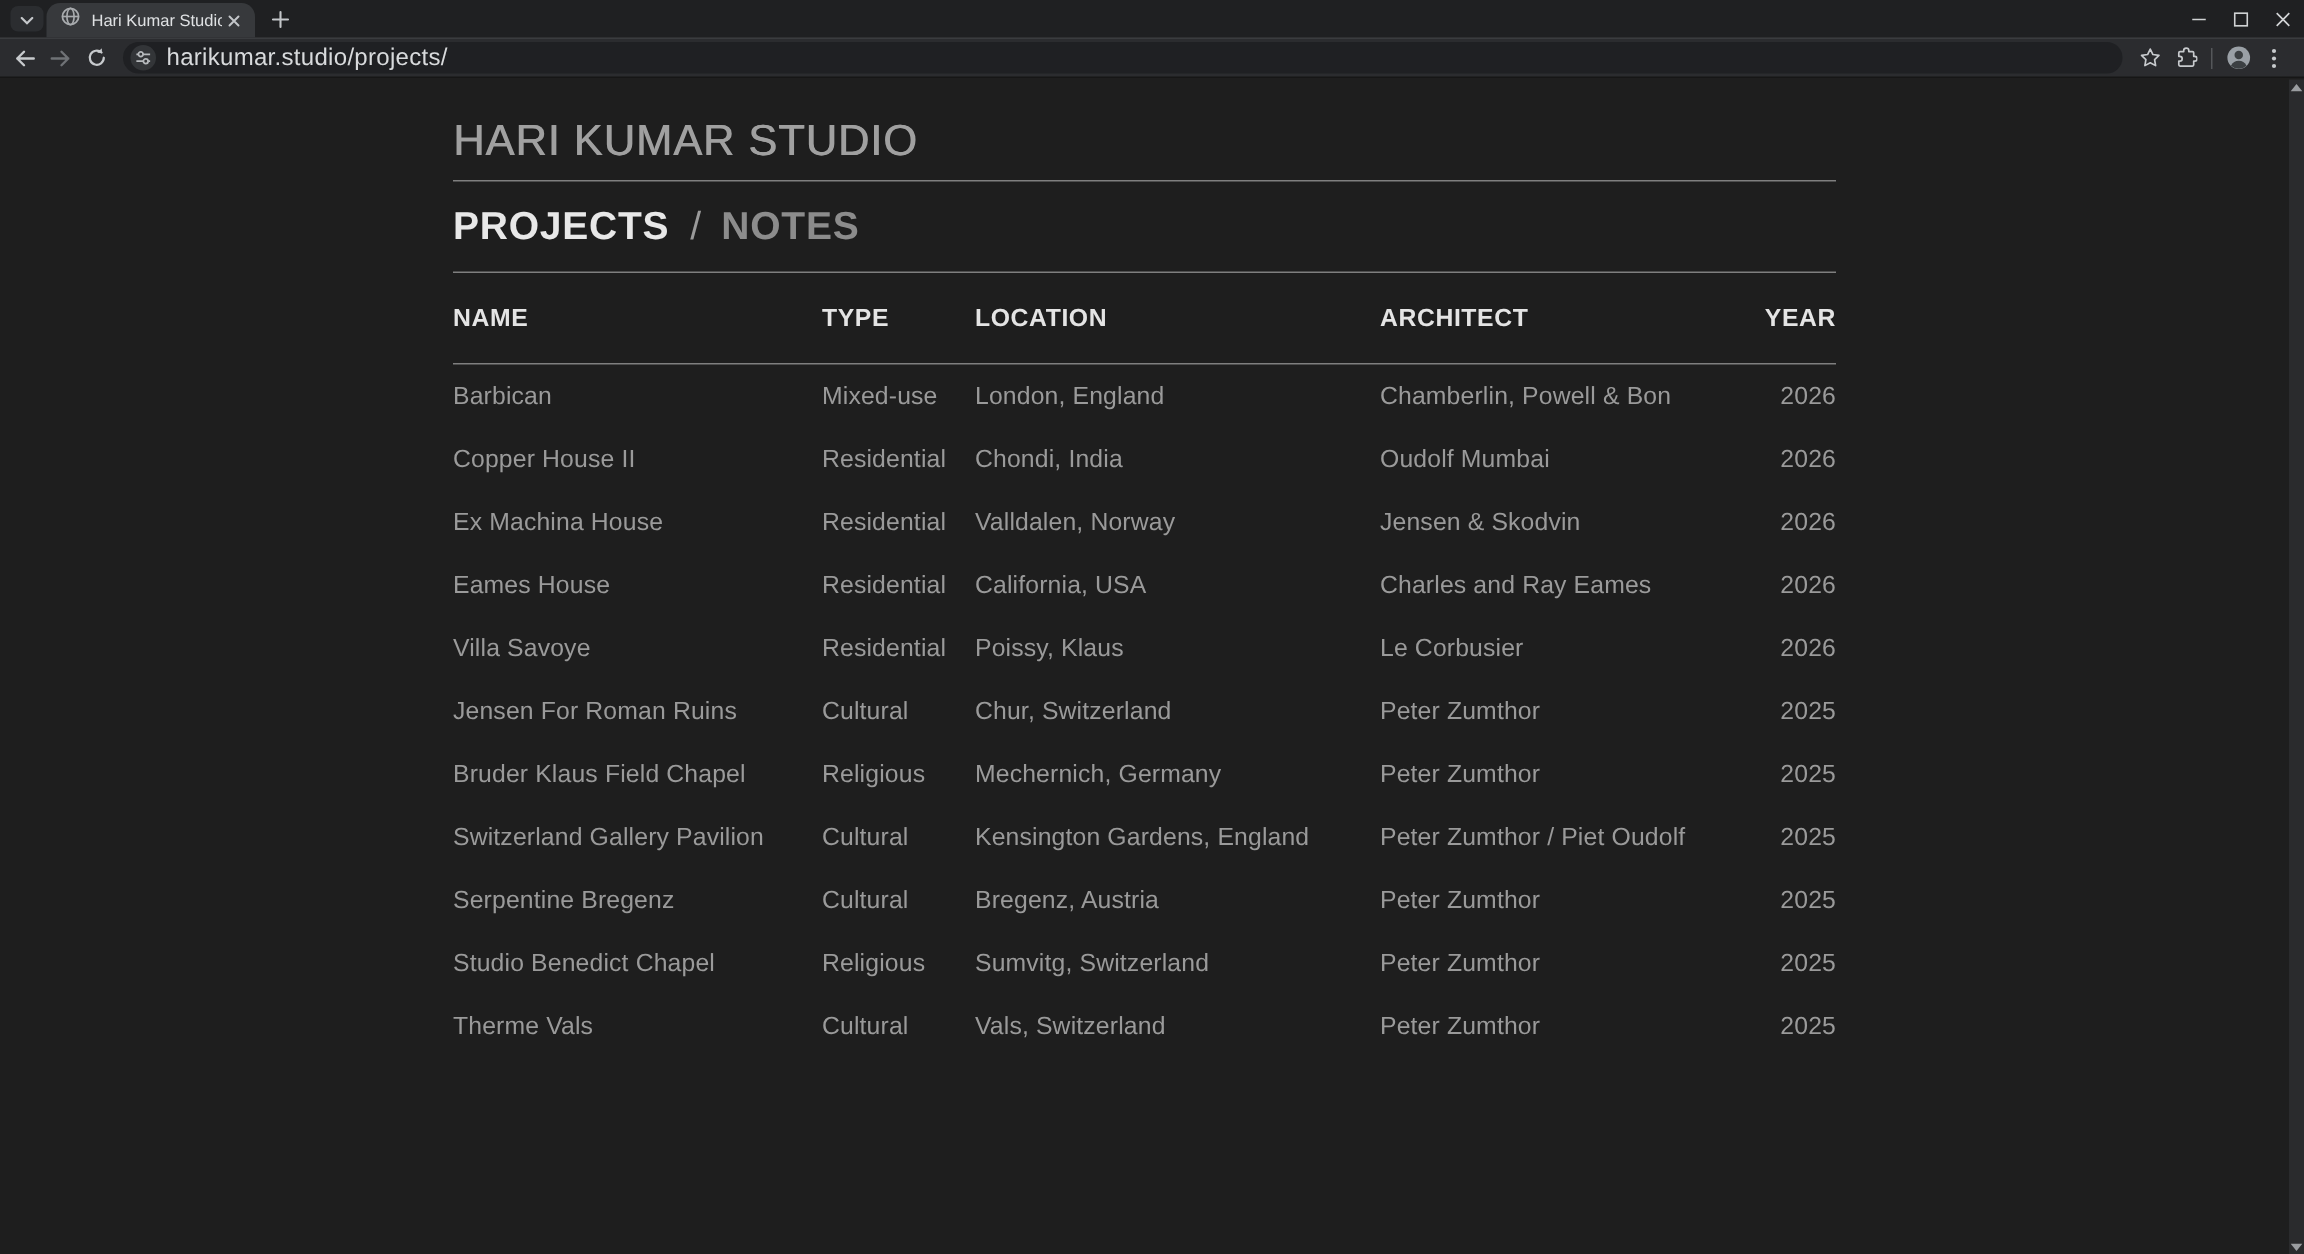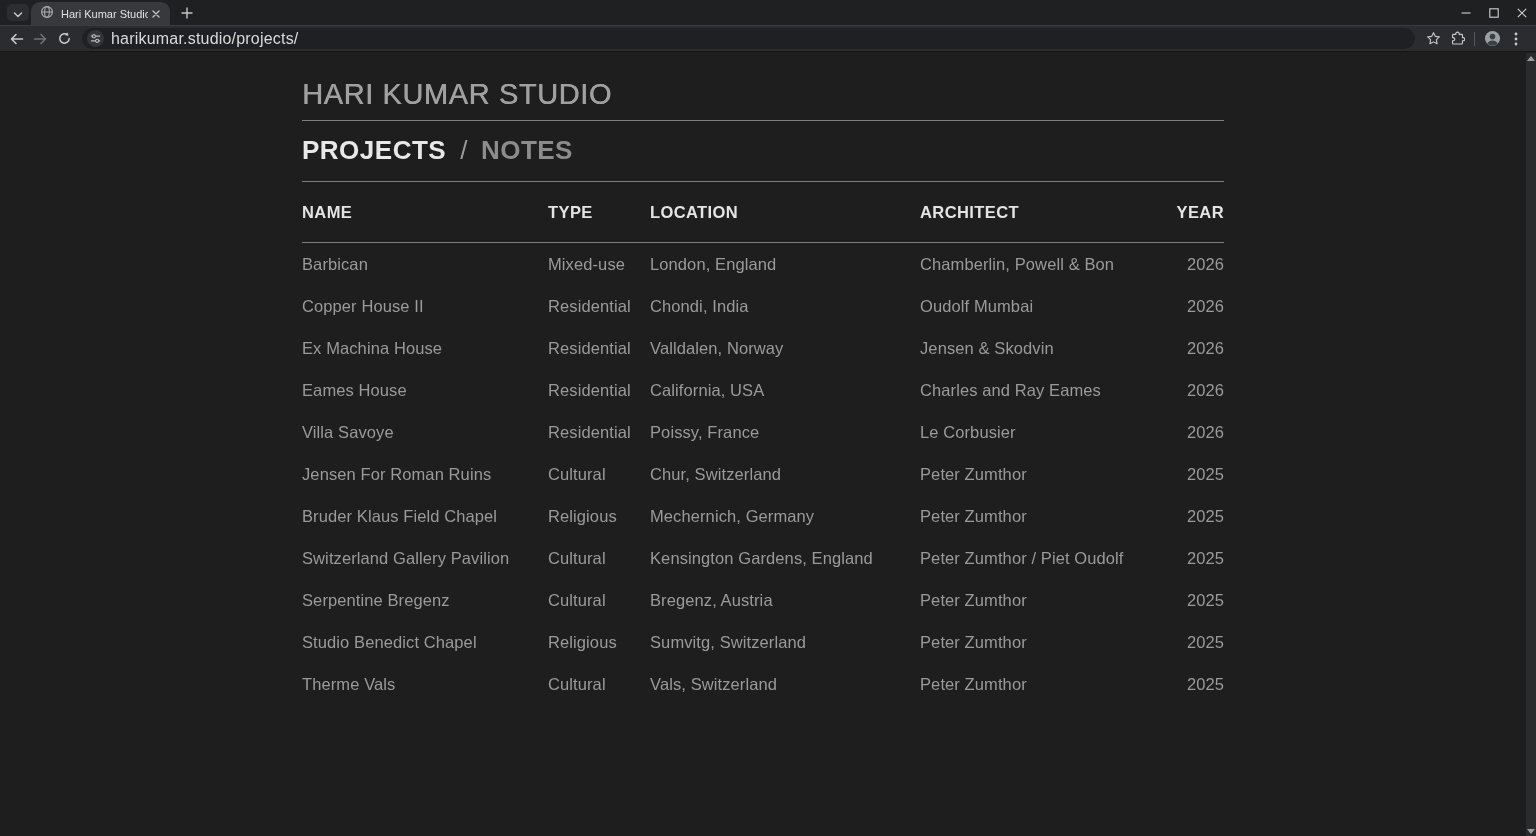--- a/index.html
+++ b/index.html
@@ -268,21 +268,21 @@
     <div class="cell">Eames House</div>
     <div class="cell">Residential</div>
     <div class="cell">California, USA</div>
     <div class="cell">Charles and Ray Eames</div>
     <div class="cell col-year">2026</div>
   </div>
 
   <div class="grid-row trow">
     <div class="cell">Villa Savoye</div>
     <div class="cell">Residential</div>
-    <div class="cell">Poissy, France</div>
+    <div class="cell">Poissy, Klaus</div>
     <div class="cell">Le Corbusier</div>
     <div class="cell col-year">2026</div>
   </div>
 
   <div class="grid-row trow">
     <div class="cell">Jensen For Roman Ruins</div>
     <div class="cell">Cultural</div>
     <div class="cell">Chur, Switzerland</div>
     <div class="cell">Peter Zumthor</div>
     <div class="cell col-year">2025</div>

